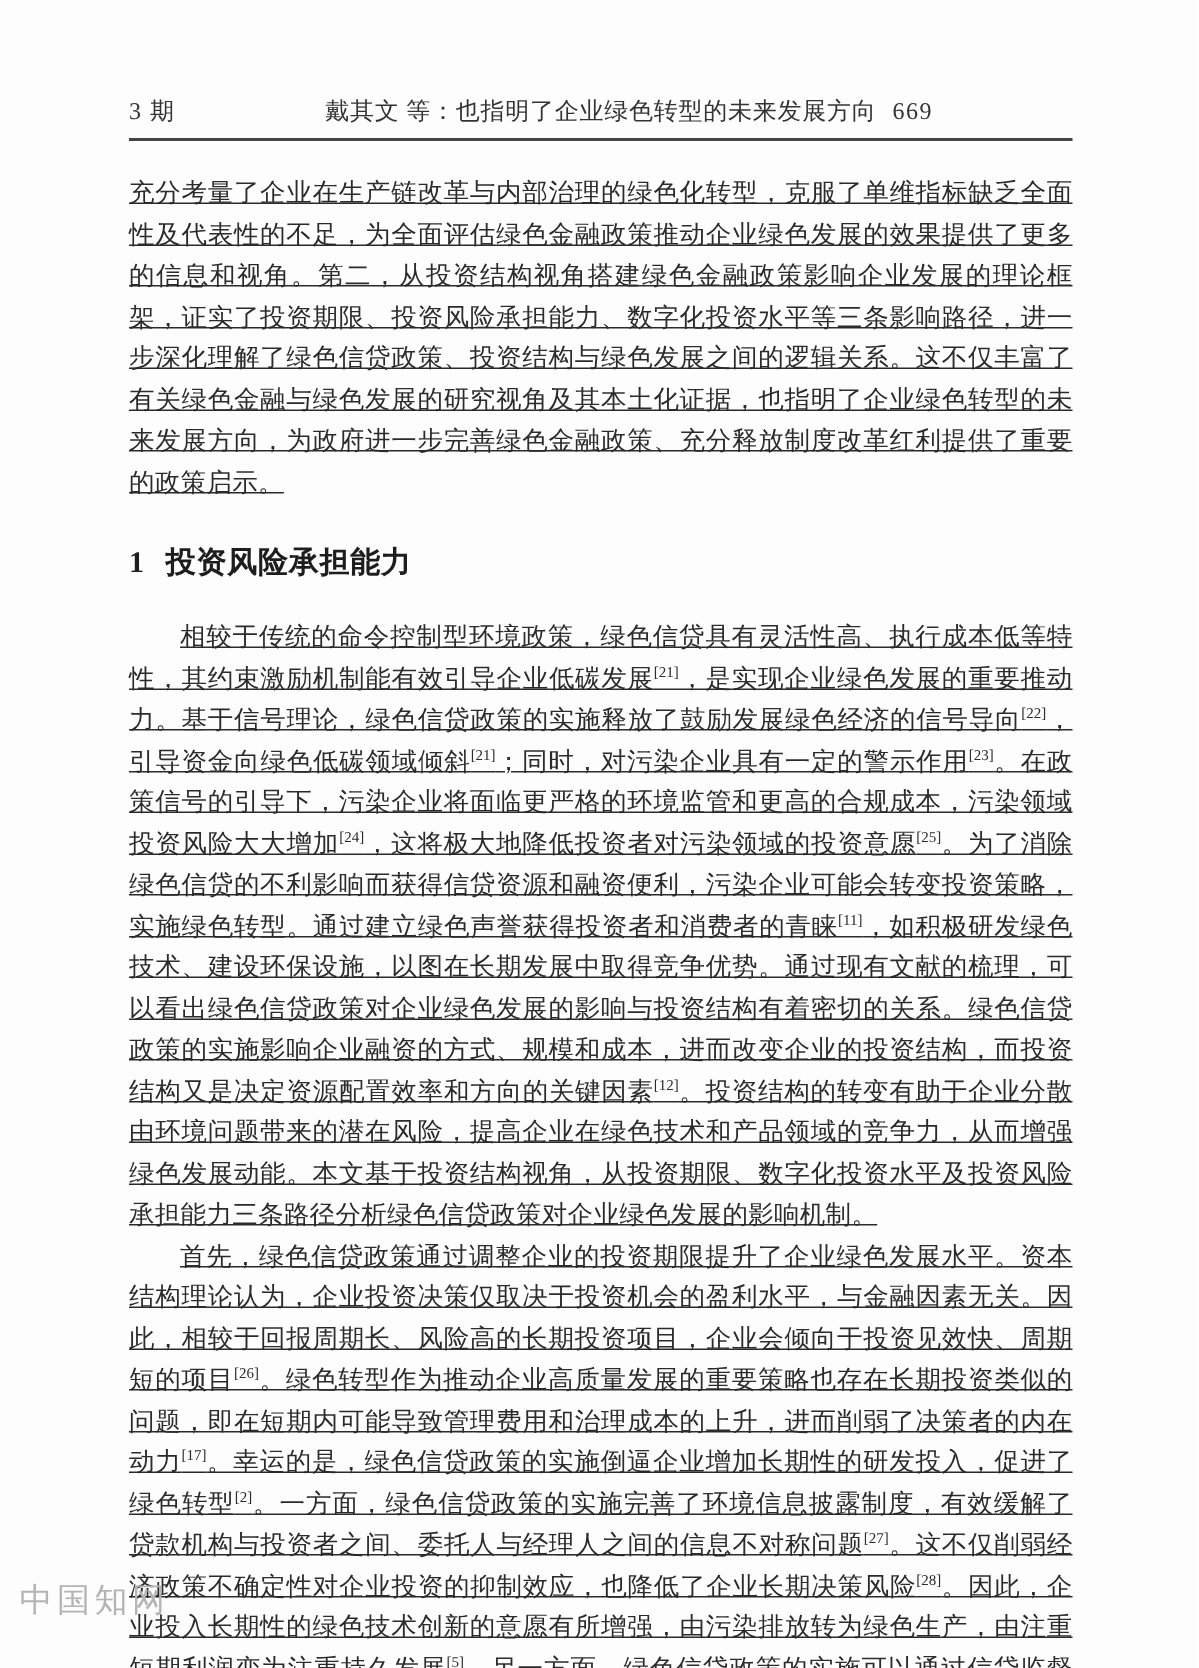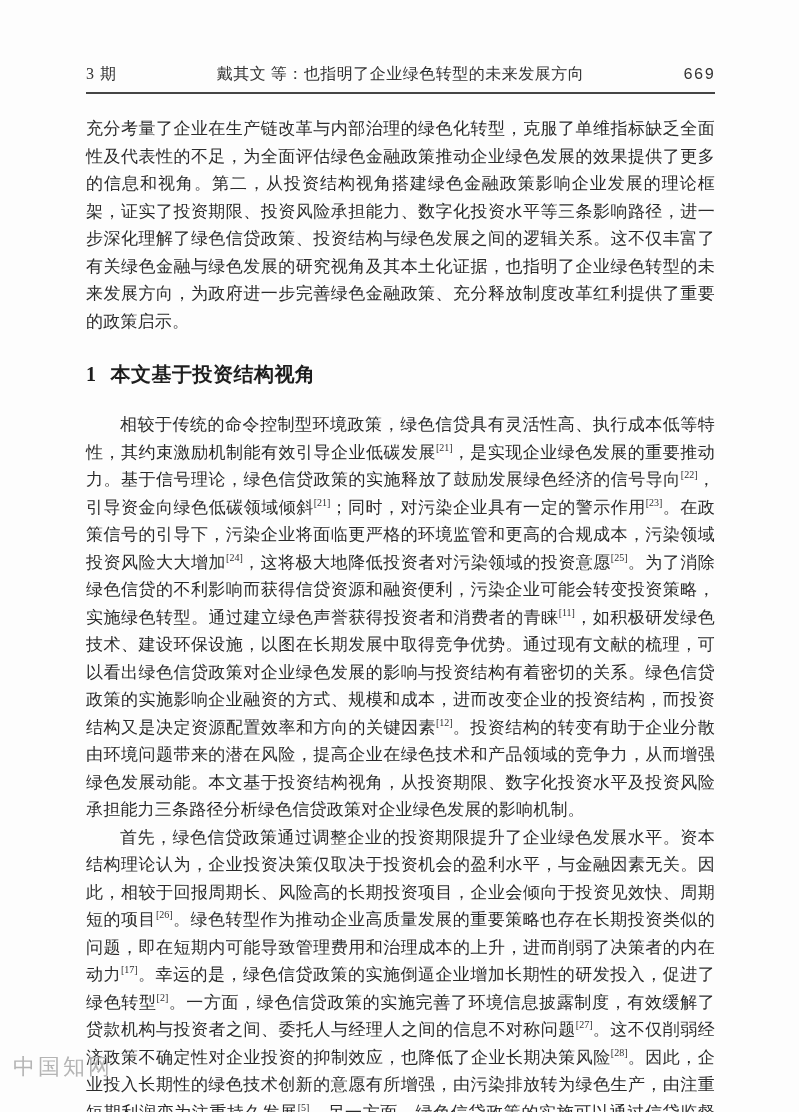--- a/index.html
+++ b/index.html
@@ -22,35 +22,36 @@
   
   .running-header {
     padding-top: 64px;
     display: flex;
     align-items: baseline;
     font-size: 16px;
     color: #333333;
   }
   .running-header .issue { width: 120px; text-align: left; letter-spacing: 1px; }
   .running-header .rtitle { flex: 1; text-align: center; letter-spacing: 0.5px; }
-  .running-header .pageno { width: 120px; text-align: right; letter-spacing: 1px; font-family: Liberation Mono, monospace; }
+  .running-header .pageno { width: 120px; text-align: left; letter-spacing: 1px; }
   .header-rule {
     margin-top: 7px;
     border: none;
     border-top: 2px solid #454545;
     height: 0;
   }
   
   .article { margin-top: 21px; }
   .para {
     font-size: 17px;
     line-height: 27.5px;
     text-align: justify;
     color: #2b2b2b;
     letter-spacing: 0.2px;
+    text-decoration: underline;
   }
   .para.indent { text-indent: 2em; }
   sup.cite {
     font-size: 10px;
     line-height: 0;
     vertical-align: super;
     letter-spacing: 0;
     color: #2b2b2b;
   }
   .section-heading {
@@ -92,21 +93,21 @@
       <span class="issue">3 期</span>
       <span class="rtitle">戴其文 等：也指明了企业绿色转型的未来发展方向</span>
       <span class="pageno">669</span>
     </div>
     <hr class="header-rule">
 
     <div class="article">
       <p class="para">充分考量了企业在生产链改革与内部治理的绿色化转型，克服了单维指标缺乏全面性及代表性的不足，为全面评估绿色金融政策推动企业绿色发展的效果提供了更多的信息和视角。第二，从投资结构视角搭建绿色金融政策影响企业发展的理论框架，证实了投资期限、投资风险承担能力、数字化投资水平等三条影响路径，进一步深化理解了绿色信贷政策、投资结构与绿色发展之间的逻辑关系。这不仅丰富了有关绿色金融与绿色发展的研究视角及其本土化证据，也指明了企业绿色转型的未来发展方向，为政府进一步完善绿色金融政策、充分释放制度改革红利提供了重要的政策启示。</p>
 
       <h2 class="section-heading">
-        <span class="h-num">1</span><span>本文基于投资结构视角</span>
+        <span class="h-num">1</span><span>投资风险承担能力</span>
       </h2>
 
       <p class="para indent">相较于传统的命令控制型环境政策，绿色信贷具有灵活性高、执行成本低等特性，其约束激励机制能有效引导企业低碳发展<sup class="cite">[21]</sup>，是实现企业绿色发展的重要推动力。基于信号理论，绿色信贷政策的实施释放了鼓励发展绿色经济的信号导向<sup class="cite">[22]</sup>，引导资金向绿色低碳领域倾斜<sup class="cite">[21]</sup>；同时，对污染企业具有一定的警示作用<sup class="cite">[23]</sup>。在政策信号的引导下，污染企业将面临更严格的环境监管和更高的合规成本，污染领域投资风险大大增加<sup class="cite">[24]</sup>，这将极大地降低投资者对污染领域的投资意愿<sup class="cite">[25]</sup>。为了消除绿色信贷的不利影响而获得信贷资源和融资便利，污染企业可能会转变投资策略，实施绿色转型。通过建立绿色声誉获得投资者和消费者的青睐<sup class="cite">[11]</sup>，如积极研发绿色技术、建设环保设施，以图在长期发展中取得竞争优势。通过现有文献的梳理，可以看出绿色信贷政策对企业绿色发展的影响与投资结构有着密切的关系。绿色信贷政策的实施影响企业融资的方式、规模和成本，进而改变企业的投资结构，而投资结构又是决定资源配置效率和方向的关键因素<sup class="cite">[12]</sup>。投资结构的转变有助于企业分散由环境问题带来的潜在风险，提高企业在绿色技术和产品领域的竞争力，从而增强绿色发展动能。本文基于投资结构视角，从投资期限、数字化投资水平及投资风险承担能力三条路径分析绿色信贷政策对企业绿色发展的影响机制。</p>
       <p class="para indent">首先，绿色信贷政策通过调整企业的投资期限提升了企业绿色发展水平。资本结构理论认为，企业投资决策仅取决于投资机会的盈利水平，与金融因素无关。因此，相较于回报周期长、风险高的长期投资项目，企业会倾向于投资见效快、周期短的项目<sup class="cite">[26]</sup>。绿色转型作为推动企业高质量发展的重要策略也存在长期投资类似的问题，即在短期内可能导致管理费用和治理成本的上升，进而削弱了决策者的内在动力<sup class="cite">[17]</sup>。幸运的是，绿色信贷政策的实施倒逼企业增加长期性的研发投入，促进了绿色转型<sup class="cite">[2]</sup>。一方面，绿色信贷政策的实施完善了环境信息披露制度，有效缓解了贷款机构与投资者之间、委托人与经理人之间的信息不对称问题<sup class="cite">[27]</sup>。这不仅削弱经济政策不确定性对企业投资的抑制效应，也降低了企业长期决策风险<sup class="cite">[28]</sup>。因此，企业投入长期性的绿色技术创新的意愿有所增强，由污染排放转为绿色生产，由注重短期利润变为注重持久发展<sup class="cite">[5]</sup>。另一方面，绿色信贷政策的实施可以通过信贷监督职能弱化企业短视主义偏好，缓解由此产生的长期投资不足。绿色信贷政策通过释放绿色信号，提高了投资者和社会公众对企业环境治理的关注，迫使企业提高环境披露质量。企业环境治理和环境投资的透明化促使绿色发展成为企业的唯一出路。尽管企业在短视决策的影响下往往因追求短期利益而忽视或放弃绿色项目转而追求利润更高的重污染项目，然而因绿色信贷政策的监督效应，迫使管理者更加努力地开展周期长的绿色创新投资、寻求绿色发展机会。</p>
     </div>
   </div>
 
   <div class="footer">
     <span class="brand">中国知网</span>
   </div>

